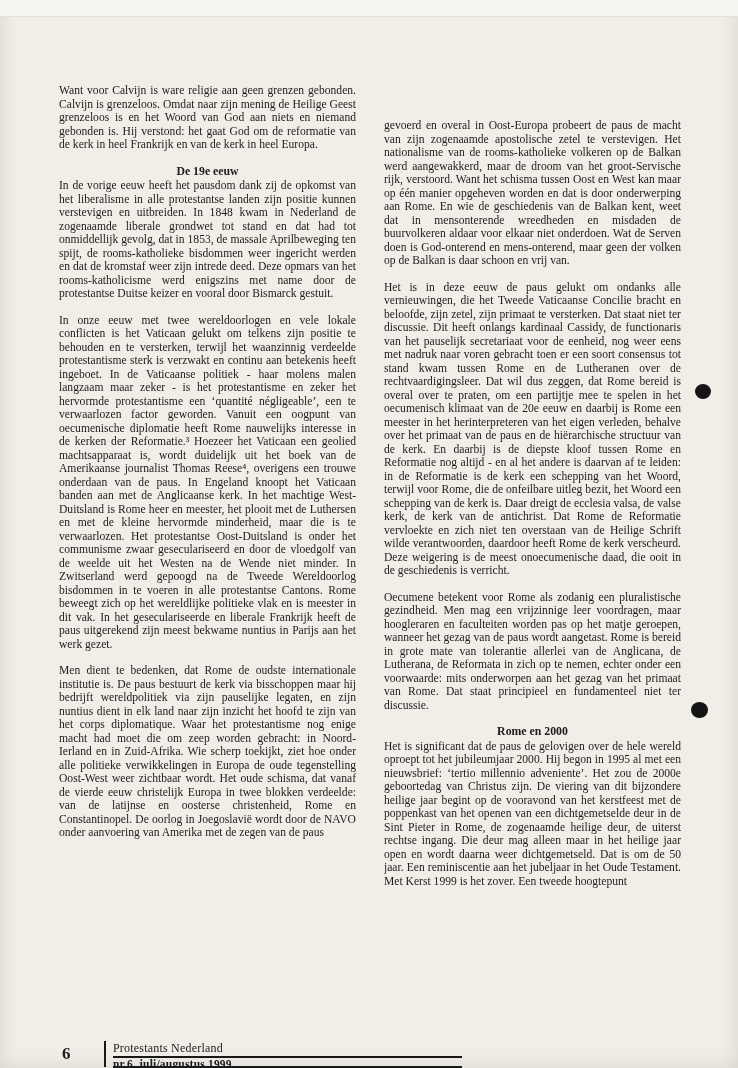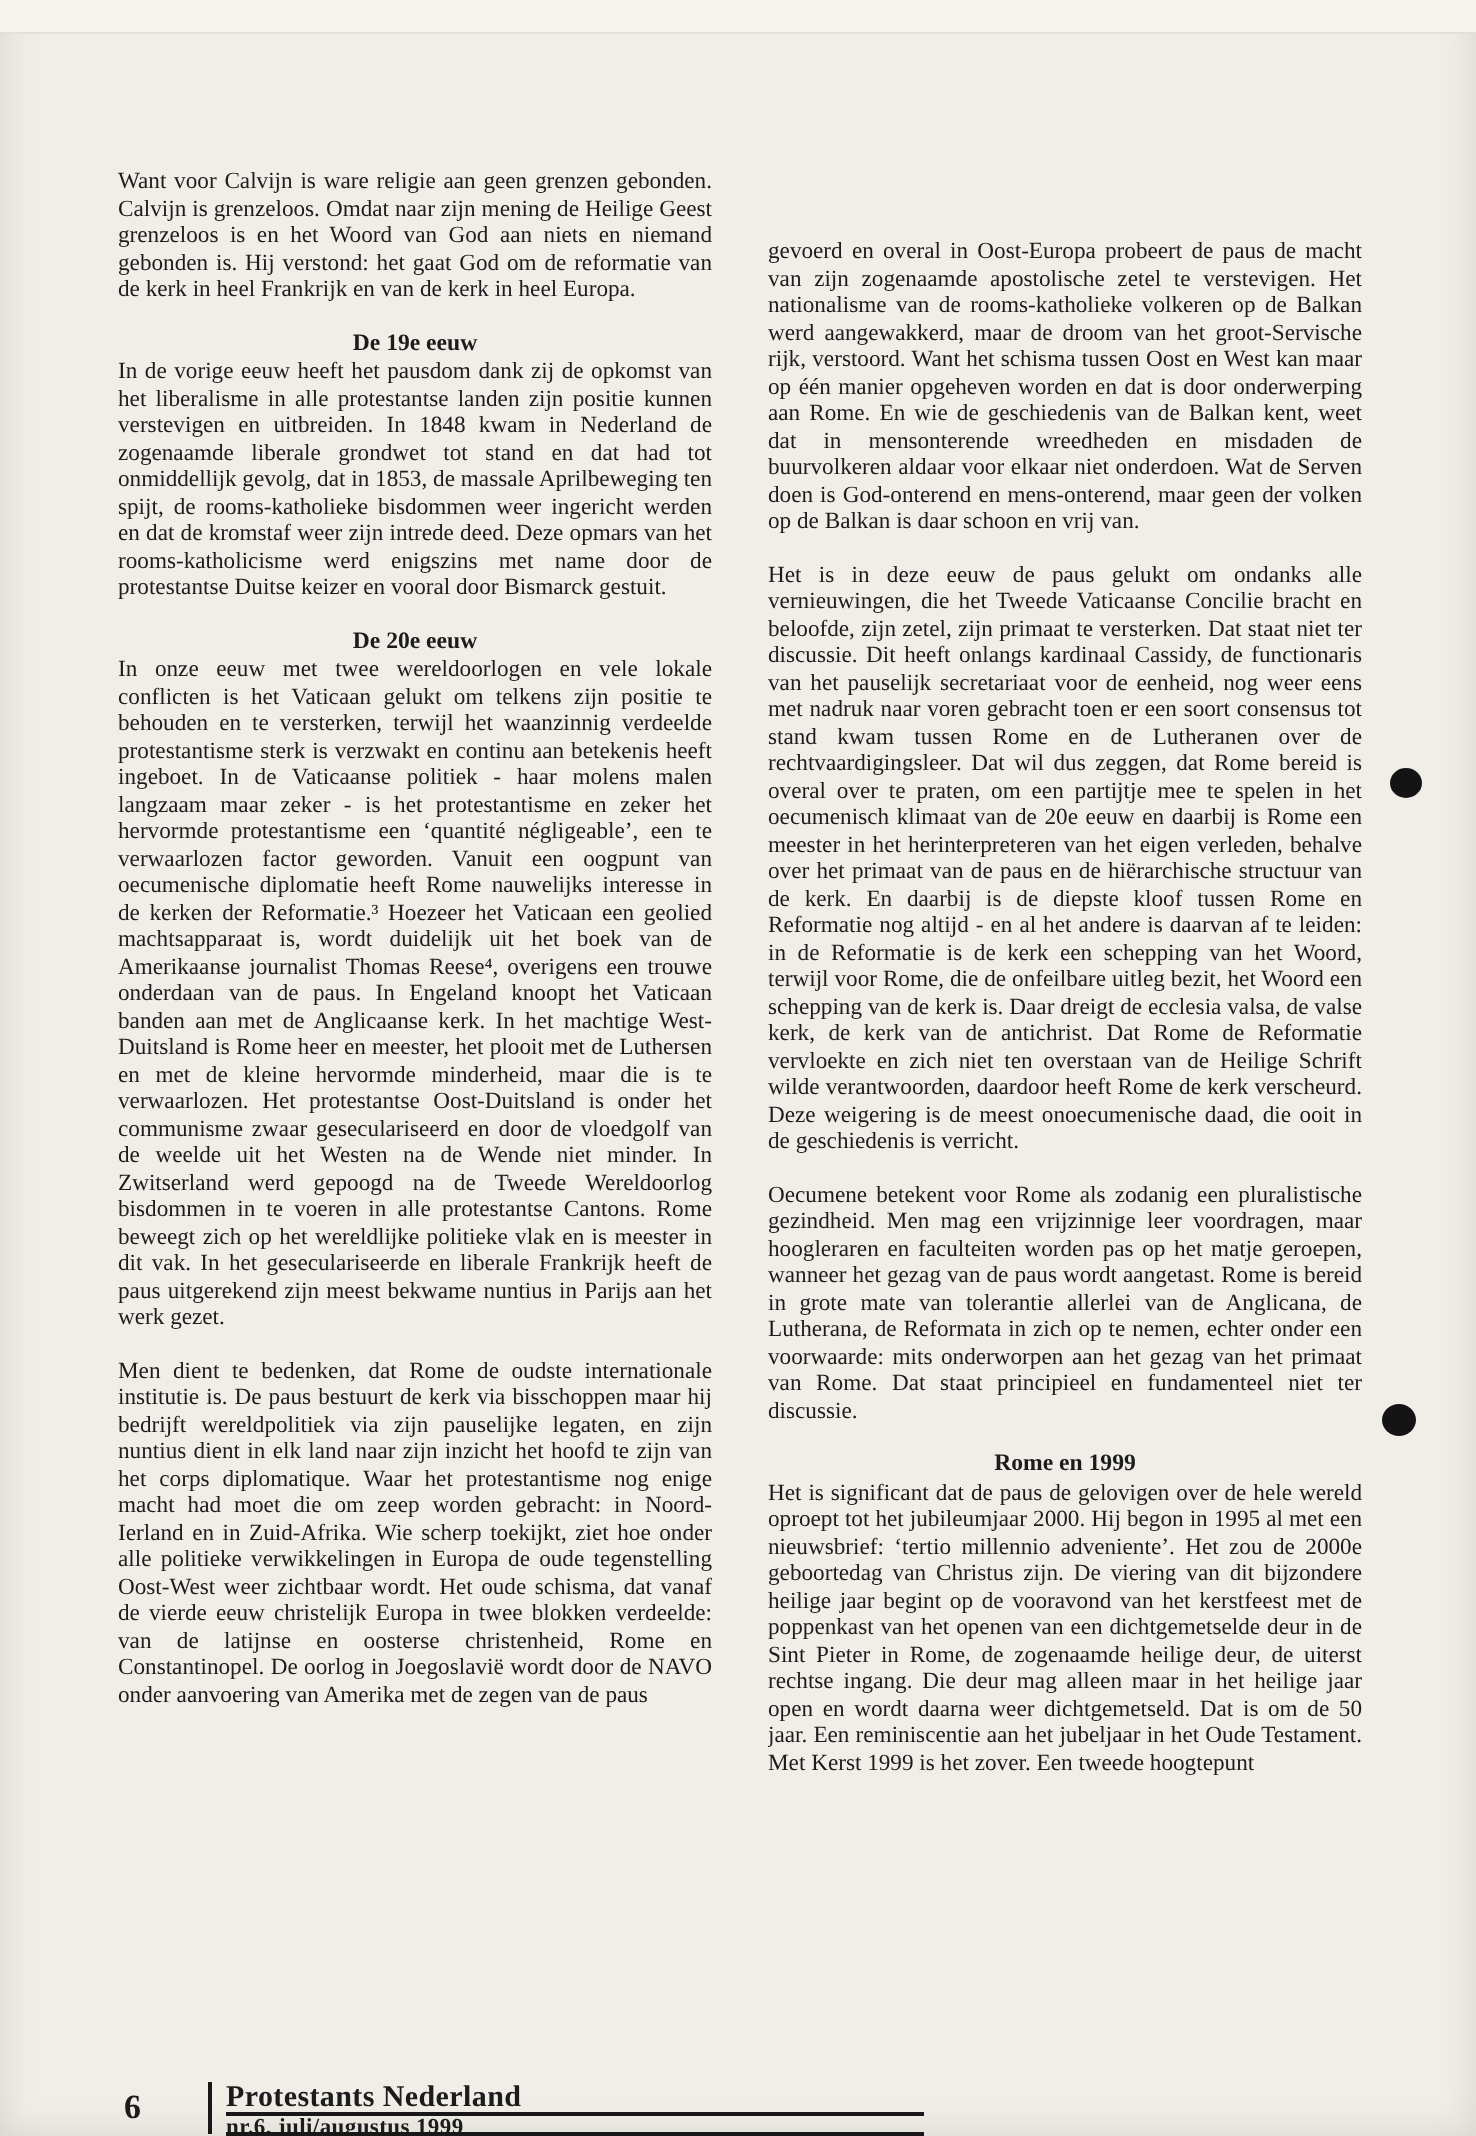--- a/index.html
+++ b/index.html
@@ -18,45 +18,44 @@
   .col p{margin:0 0 13px 0;}
   .col p:last-child{margin-bottom:0;}
   .col h3{font-size:11.8px;font-weight:bold;margin:0 0 1px 0;line-height:13.5px;text-align:center;}
   #col-left{left:59px;}
   #col-right{left:384px;margin-top:35px;}
   .dot{position:absolute;background:#141414;border-radius:50%;}
   #dot-upper{left:695px;top:384px;width:16px;height:15px;}
   #dot-lower{left:691px;top:702px;width:17px;height:16px;}
   .page-num{position:absolute;left:62px;top:1044px;font-weight:bold;font-size:17px;}
   .footer-vrule{position:absolute;left:104px;top:1041px;width:2px;height:26px;background:#181818;}
-  .pub-title{position:absolute;left:113px;top:1041px;font-weight:bold;font-size:15px;letter-spacing:.2px;}
+  .pub-title{position:absolute;left:113px;top:1041px;font-weight:normal;font-size:12px;letter-spacing:.2px;}
   .footer-rule-1{position:absolute;left:113px;top:1056px;width:349px;height:2px;background:#181818;}
   .issue-line{position:absolute;left:113px;top:1058px;font-weight:bold;font-size:11.5px;letter-spacing:.2px;}
   .footer-rule-2{position:absolute;left:113px;top:1066px;width:349px;height:2px;background:#181818;}
 </style>
 </head>
 <body>
 
 <div class="canvas">
   <div class="scan-top"></div>
 
   <div class="col" id="col-left" lang="nl">
     <p>Want voor Calvijn is ware religie aan geen grenzen gebonden. Calvijn is grenzeloos. Omdat naar zijn mening de Heilige Geest grenzeloos is en het Woord van God aan niets en niemand gebonden is. Hij verstond: het gaat God om de reformatie van de kerk in heel Frankrijk en van de kerk in heel Europa.</p>
     <h3>De 19e eeuw</h3>
     <p>In de vorige eeuw heeft het pausdom dank zij de opkomst van het liberalisme in alle protestantse landen zijn positie kunnen verstevigen en uitbreiden. In 1848 kwam in Nederland de zogenaamde liberale grondwet tot stand en dat had tot onmiddellijk gevolg, dat in 1853, de massale Aprilbeweging ten spijt, de rooms-katholieke bisdommen weer ingericht werden en dat de kromstaf weer zijn intrede deed. Deze opmars van het rooms-katholicisme werd enigszins met name door de protestantse Duitse keizer en vooral door Bismarck gestuit.</p>
-    <h3>De 20e eeuw</h3>
     <p>In onze eeuw met twee wereldoorlogen en vele lokale conflicten is het Vaticaan gelukt om telkens zijn positie te behouden en te versterken, terwijl het waanzinnig verdeelde protestantisme sterk is verzwakt en continu aan betekenis heeft ingeboet. In de Vaticaanse politiek - haar molens malen langzaam maar zeker - is het protestantisme en zeker het hervormde protestantisme een ‘quantité négligeable’, een te verwaarlozen factor geworden. Vanuit een oogpunt van oecumenische diplomatie heeft Rome nauwelijks interesse in de kerken der Reformatie.³ Hoezeer het Vaticaan een geolied machtsapparaat is, wordt duidelijk uit het boek van de Amerikaanse journalist Thomas Reese⁴, overigens een trouwe onderdaan van de paus. In Engeland knoopt het Vaticaan banden aan met de Anglicaanse kerk. In het machtige West-Duitsland is Rome heer en meester, het plooit met de Luthersen en met de kleine hervormde minderheid, maar die is te verwaarlozen. Het protestantse Oost-Duitsland is onder het communisme zwaar geseculariseerd en door de vloedgolf van de weelde uit het Westen na de Wende niet minder. In Zwitserland werd gepoogd na de Tweede Wereldoorlog bisdommen in te voeren in alle protestantse Cantons. Rome beweegt zich op het wereldlijke politieke vlak en is meester in dit vak. In het geseculariseerde en liberale Frankrijk heeft de paus uitgerekend zijn meest bekwame nuntius in Parijs aan het werk gezet.</p>
     <p>Men dient te bedenken, dat Rome de oudste internationale institutie is. De paus bestuurt de kerk via bisschoppen maar hij bedrijft wereldpolitiek via zijn pauselijke legaten, en zijn nuntius dient in elk land naar zijn inzicht het hoofd te zijn van het corps diplomatique. Waar het protestantisme nog enige macht had moet die om zeep worden gebracht: in Noord-Ierland en in Zuid-Afrika. Wie scherp toekijkt, ziet hoe onder alle politieke verwikkelingen in Europa de oude tegenstelling Oost-West weer zichtbaar wordt. Het oude schisma, dat vanaf de vierde eeuw christelijk Europa in twee blokken verdeelde: van de latijnse en oosterse christenheid, Rome en Constantinopel. De oorlog in Joegoslavië wordt door de NAVO onder aanvoering van Amerika met de zegen van de paus</p>
   </div>
 
   <div class="col" id="col-right" lang="nl">
     <p>gevoerd en overal in Oost-Europa probeert de paus de macht van zijn zogenaamde apostolische zetel te verstevigen. Het nationalisme van de rooms-katholieke volkeren op de Balkan werd aangewakkerd, maar de droom van het groot-Servische rijk, verstoord. Want het schisma tussen Oost en West kan maar op één manier opgeheven worden en dat is door onderwerping aan Rome. En wie de geschiedenis van de Balkan kent, weet dat in mensonterende wreedheden en misdaden de buurvolkeren aldaar voor elkaar niet onderdoen. Wat de Serven doen is God-onterend en mens-onterend, maar geen der volken op de Balkan is daar schoon en vrij van.</p>
     <p>Het is in deze eeuw de paus gelukt om ondanks alle vernieuwingen, die het Tweede Vaticaanse Concilie bracht en beloofde, zijn zetel, zijn primaat te versterken. Dat staat niet ter discussie. Dit heeft onlangs kardinaal Cassidy, de functionaris van het pauselijk secretariaat voor de eenheid, nog weer eens met nadruk naar voren gebracht toen er een soort consensus tot stand kwam tussen Rome en de Lutheranen over de rechtvaardigingsleer. Dat wil dus zeggen, dat Rome bereid is overal over te praten, om een partijtje mee te spelen in het oecumenisch klimaat van de 20e eeuw en daarbij is Rome een meester in het herinterpreteren van het eigen verleden, behalve over het primaat van de paus en de hiërarchische structuur van de kerk. En daarbij is de diepste kloof tussen Rome en Reformatie nog altijd - en al het andere is daarvan af te leiden: in de Reformatie is de kerk een schepping van het Woord, terwijl voor Rome, die de onfeilbare uitleg bezit, het Woord een schepping van de kerk is. Daar dreigt de ecclesia valsa, de valse kerk, de kerk van de antichrist. Dat Rome de Reformatie vervloekte en zich niet ten overstaan van de Heilige Schrift wilde verantwoorden, daardoor heeft Rome de kerk verscheurd. Deze weigering is de meest onoecumenische daad, die ooit in de geschiedenis is verricht.</p>
     <p>Oecumene betekent voor Rome als zodanig een pluralistische gezindheid. Men mag een vrijzinnige leer voordragen, maar hoogleraren en faculteiten worden pas op het matje geroepen, wanneer het gezag van de paus wordt aangetast. Rome is bereid in grote mate van tolerantie allerlei van de Anglicana, de Lutherana, de Reformata in zich op te nemen, echter onder een voorwaarde: mits onderworpen aan het gezag van het primaat van Rome. Dat staat principieel en fundamenteel niet ter discussie.</p>
-    <h3>Rome en 1999</h3>
+    <h3>Rome en 2000</h3>
     <p>Het is significant dat de paus de gelovigen over de hele wereld oproept tot het jubileumjaar 2000. Hij begon in 1995 al met een nieuwsbrief: ‘tertio millennio adveniente’. Het zou de 2000e geboortedag van Christus zijn. De viering van dit bijzondere heilige jaar begint op de vooravond van het kerstfeest met de poppenkast van het openen van een dichtgemetselde deur in de Sint Pieter in Rome, de zogenaamde heilige deur, de uiterst rechtse ingang. Die deur mag alleen maar in het heilige jaar open en wordt daarna weer dichtgemetseld. Dat is om de 50 jaar. Een reminiscentie aan het jubeljaar in het Oude Testament. Met Kerst 1999 is het zover. Een tweede hoogtepunt</p>
   </div>
 
   <div class="dot" id="dot-upper"></div>
   <div class="dot" id="dot-lower"></div>
 
   <div>
     <div class="page-num">6</div>
     <div class="footer-vrule"></div>
     <div class="pub-title">Protestants Nederland</div>

